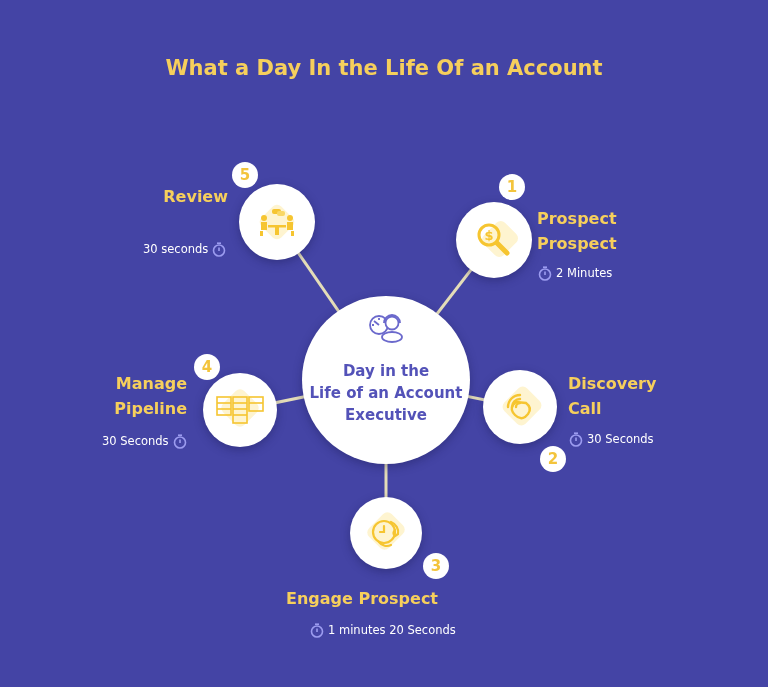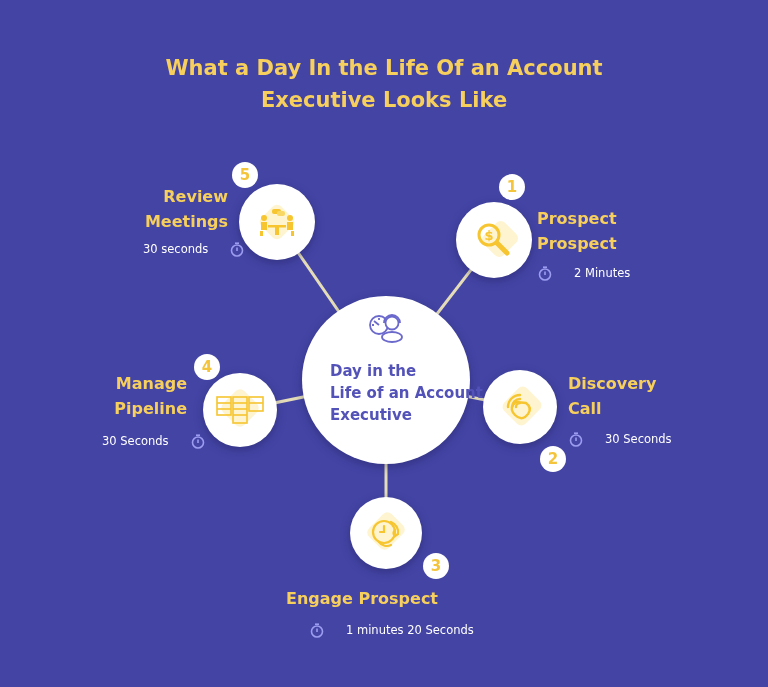--- a/index.html
+++ b/index.html
@@ -16,44 +16,43 @@
     position: absolute; border-radius: 50%; background: #ffffff;
     box-shadow: 0 3px 10px rgba(20,20,70,0.35);
     display: flex; align-items: center; justify-content: center;
   }
   .badge {
     position: absolute; width: 26px; height: 26px; border-radius: 50%;
     background: #ffffff; color: #f3c43c; font-weight: bold; font-size: 15px;
     display: flex; align-items: center; justify-content: center;
   }
   .center-text {
-    position: absolute; width: 168px; 
-    color: #5352b8; font-weight: bold; font-size: 15px; line-height: 22px; margin-left: 28px;
+    position: absolute; width: 168px; text-align: center;
+    color: #5352b8; font-weight: bold; font-size: 15px; line-height: 22px;
   }
   .center-text span { display: block; }
   .label {
     position: absolute; color: #f6cf5c; font-weight: bold; font-size: 16px; line-height: 25px;
   }
   .label span { display: block; }
   .time {
     position: absolute; color: #ffffff; font-size: 11.5px; line-height: 16px;
-    display: flex; align-items: center; gap: 22px; white-space: nowrap;
+    display: flex; align-items: center; gap: 4px; white-space: nowrap;
   }
   .timer-icon { width: 14px; height: 15px; display: inline-block; }
   .align-right { text-align: right; }
   .glow { position: absolute; border-radius: 6px; background: rgba(252, 230, 150, 0.45); transform: rotate(45deg); }
 </style>
 </head>
 <body>
 
 <div id="canvas">
 
   <div class="title">
     <span>What a Day In the Life Of an Account</span>
-    <span>Executive Looks Like</span>
   </div>
 
   <svg class="lines" width="768" height="687">
     <line x1="386" y1="380" x2="277" y2="222" stroke="#e4ddb8" stroke-width="3"></line>
     <line x1="386" y1="380" x2="494" y2="240" stroke="#e4ddb8" stroke-width="3"></line>
     <line x1="386" y1="380" x2="520" y2="407" stroke="#e4ddb8" stroke-width="3"></line>
     <line x1="386" y1="380" x2="240" y2="410" stroke="#e4ddb8" stroke-width="3"></line>
     <line x1="386" y1="380" x2="386" y2="533" stroke="#e4ddb8" stroke-width="3"></line>
   </svg>
 
@@ -85,21 +84,20 @@
       <path d="M29 15h6v8h-6z"></path>
       <rect x="10" y="18" width="18" height="2.5"></rect>
       <rect x="17" y="20" width="4" height="8"></rect>
       <rect x="2" y="24" width="3" height="5"></rect>
       <rect x="33" y="24" width="3" height="5"></rect>
     </svg>
   </div>
   <div class="badge" style="left:232px; top:162px;">5</div>
   <div class="label align-right" style="right:540px; top:184px;">
     <span>Review</span>
-    <span>Meetings</span>
   </div>
   <div class="time" style="left:143px; top:241px;">
     <span>30 seconds</span>
     <svg class="timer-icon" viewBox="0 0 14 15" fill="none" stroke="#9c9cf0" stroke-width="1.6">
         <circle cx="7" cy="8.5" r="5.5"></circle>
         <line x1="5" y1="1.2" x2="9" y2="1.2"></line>
         <line x1="7" y1="5.5" x2="7" y2="9"></line>
       </svg>
   </div>
 

